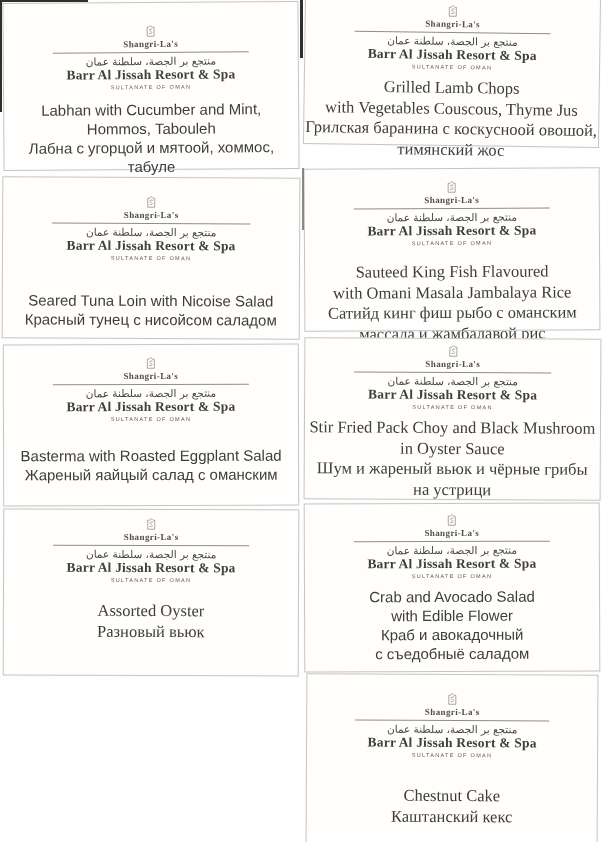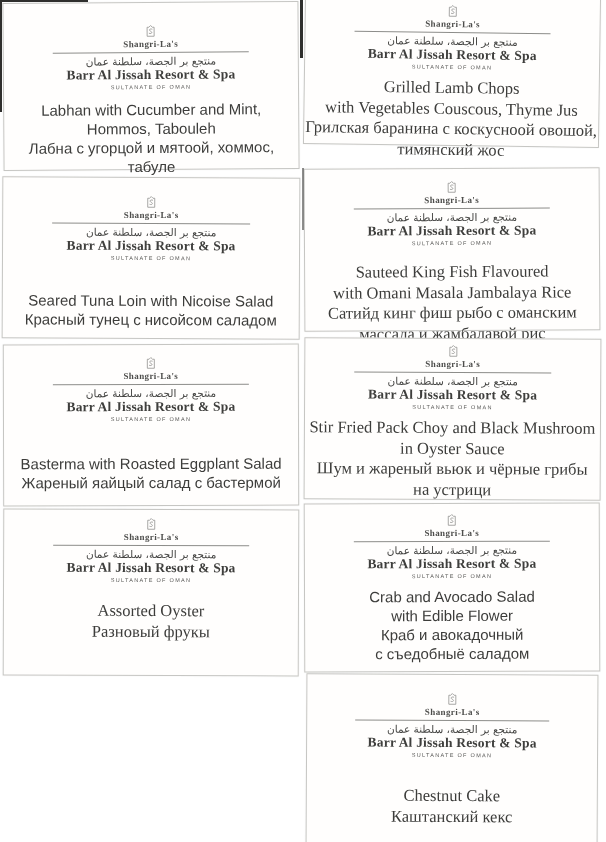--- a/index.html
+++ b/index.html
@@ -37,21 +37,21 @@
   }
   .rule { width:67%; height:1px; background:#8d8d8a; margin:3px auto 2px; }
   .arabic { font-family:"DejaVu Sans", sans-serif; font-size:10.5px; color:#454543; direction:rtl; }
   .resort { font-family:"Liberation Serif", serif; font-weight:bold; font-size:13.5px; color:#3f3f3d; letter-spacing:0.2px; }
   .sultanate { font-size:5.5px; letter-spacing:1.3px; color:#5a5a58; margin-top:1px; }
 
   
   .dish { color:#3d3d3b; }
   .dish-sans  { font-family:"Liberation Sans", sans-serif;  font-size:15px;   line-height:19px; }
   .dish-serif { font-family:"Liberation Serif", serif;      font-size:16.5px; line-height:20.5px; }
-  .c0 .dish{margin-top:10px}.c1 .dish{margin-top:30px}.c2 .dish{margin-top:32px}
+  .c0 .dish{margin-top:10px}.c1 .dish{margin-top:30px}.c2 .dish{margin-top:24px}
   .c3 .dish{margin-top:18px}.c4 .dish{margin-top:8px}.c5 .dish{margin-top:16px}
   .c6 .dish{margin-top:8px}.c7 .dish{margin-top:8px}.c8 .dish{margin-top:28px}
 
   
   .artifact { position:absolute; background:#2f2f2d; }
   .a1 { left:0; top:0; width:2px; height:112px; }
   .a2 { left:0; top:0; width:88px; height:2px; }
   .a3 { left:300px; top:0; width:3px; height:58px; }
   .a4 { left:302px; top:168px; width:2px; height:62px; opacity:0.55; }
 </style>
@@ -105,39 +105,39 @@
           <path d="M13.5 8.5 C8 6.5 5.5 10.5 10 12.5 C14.5 14.5 12 18.5 6.5 16.5" fill="none" stroke="#6e6e6c" stroke-width="1.6"></path>
         </svg>
       <div class="brand">Shangri-La's</div>
       <div class="rule"></div>
       <div class="arabic">منتجع بر الجصة، سلطنة عمان</div>
       <div class="resort">Barr Al Jissah Resort &amp; Spa</div>
       <div class="sultanate">SULTANATE OF OMAN</div>
     </div>
     <div class="dish dish-sans">
       <div>Basterma with Roasted Eggplant Salad</div>
-      <div>Жареный яайцый салад с бастермой</div>
+      <div>Жареный яайцый салад с оманским</div>
     </div>
   </div>
 
   <div class="card c3">
     <div class="logo">
       <svg class="emblem" viewBox="0 0 20 24">
           <path d="M10 1 L13.5 4.5 H17 V22.5 H3 V4.5 H6.5 Z" fill="none" stroke="#6e6e6c" stroke-width="1.6"></path>
           <path d="M13.5 8.5 C8 6.5 5.5 10.5 10 12.5 C14.5 14.5 12 18.5 6.5 16.5" fill="none" stroke="#6e6e6c" stroke-width="1.6"></path>
         </svg>
       <div class="brand">Shangri-La's</div>
       <div class="rule"></div>
       <div class="arabic">منتجع بر الجصة، سلطنة عمان</div>
       <div class="resort">Barr Al Jissah Resort &amp; Spa</div>
       <div class="sultanate">SULTANATE OF OMAN</div>
     </div>
     <div class="dish dish-serif">
       <div>Assorted Oyster</div>
-      <div>Разновый фрукы</div>
+      <div>Разновый вьюк</div>
     </div>
   </div>
 
   <div class="card c4">
     <div class="logo">
       <svg class="emblem" viewBox="0 0 20 24">
           <path d="M10 1 L13.5 4.5 H17 V22.5 H3 V4.5 H6.5 Z" fill="none" stroke="#6e6e6c" stroke-width="1.6"></path>
           <path d="M13.5 8.5 C8 6.5 5.5 10.5 10 12.5 C14.5 14.5 12 18.5 6.5 16.5" fill="none" stroke="#6e6e6c" stroke-width="1.6"></path>
         </svg>
       <div class="brand">Shangri-La's</div>

